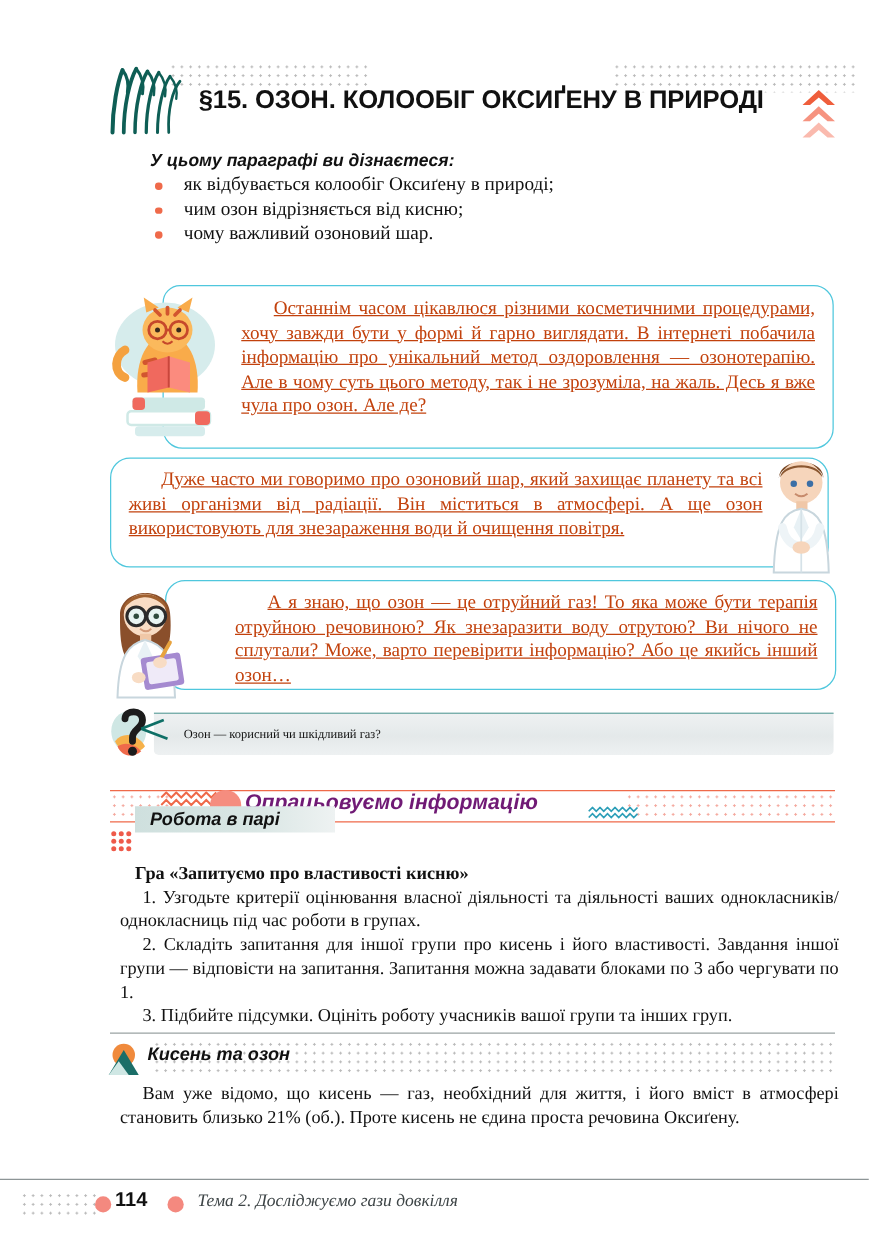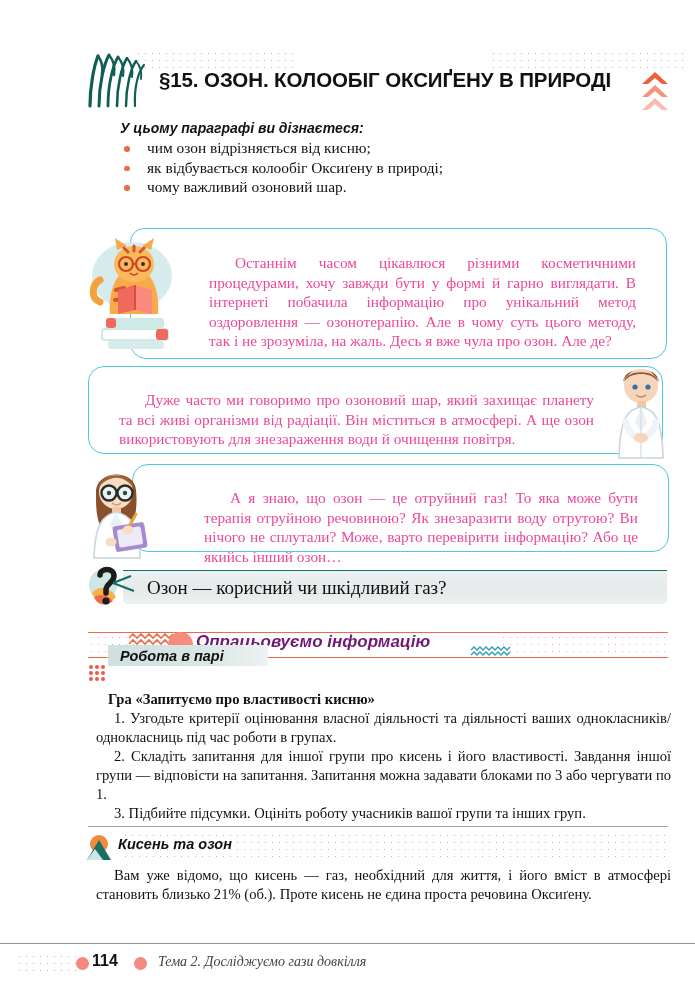--- a/index.html
+++ b/index.html
@@ -96,27 +96,28 @@
 
   
   .bubble {
     position: absolute;
     box-sizing: border-box;
     border: 1.6px solid #4fc7dd;
     border-radius: 16px;
     background: #ffffff;
   }
   .bubble p {
-    margin: 16px;
+    margin: 0;
     font-size: 15.3px;
     line-height: 19.6px;
     text-align: justify;
     text-indent: 26px;
-    color: #ec4899;
+    color: #c2410c;
     hyphens: manual;
+    text-decoration: underline;
   }
 
   #bubble-1 {
     left: 130px; top: 228px;
     width: 537px; height: 131px;
     padding: 8px 14px 8px 62px;
     border-top-left-radius: 14px;
   }
   #bubble-2 {
     left: 88px; top: 366px;
@@ -142,21 +143,21 @@
     width: 544px; height: 34px;
     box-sizing: border-box;
     border-top: 1.6px solid #16736f;
     background: linear-gradient(180deg,#eef1f2 0%, #e4e9ea 55%, #eef1f2 100%);
     border-radius: 0 0 4px 4px;
     display: flex;
     align-items: center;
     padding-left: 24px;
   }
   #question-text {
-    font-size: 19px;
+    font-size: 10px;
     color: #111;
   }
   #question-icon {
     position: absolute;
     left: 86px; top: 563px;
     width: 50px; height: 50px;
   }
 
   
   #banner {
@@ -328,22 +329,22 @@
   <div id="chevrons">
     <svg viewBox="0 0 30 46" width="30" height="46" aria-hidden="true">
       <path d="M15 2 L28 14 L22 14 L15 8 L8 14 L2 14 Z" fill="#ef5e3c"></path>
       <path d="M15 15 L28 27 L22 27 L15 21 L8 27 L2 27 Z" fill="#f5806a" opacity="0.85"></path>
       <path d="M15 28 L28 40 L22 40 L15 34 L8 40 L2 40 Z" fill="#f9a99a" opacity="0.8"></path>
     </svg>
   </div>
 
   <div id="lead-heading">У цьому параграфі ви дізнаєтеся:</div>
   <ul id="lead-list">
+    <li>як відбувається колообіг Оксиґену в природі;</li>
     <li>чим озон відрізняється від кисню;</li>
-    <li>як відбувається колообіг Оксиґену в природі;</li>
     <li>чому важливий озоновий шар.</li>
   </ul>
 
   <div class="bubble" id="bubble-1">
     <p>Останнім часом цікавлюся різними косметичними процедурами, хочу завжди бути у формі й гарно виглядати. В інтернеті побачила інформацію про унікальний метод оздоровлення — озонотерапію. Але в чому суть цього методу, так і не зрозуміла, на жаль. Десь я вже чула про озон. Але де?</p>
   </div>
   <div class="avatar" id="avatar-cat">
     <svg viewBox="0 0 92 128" width="92" height="128" aria-hidden="true">
       <ellipse cx="44" cy="48" rx="40" ry="34" fill="#d6ecec"></ellipse>
 

